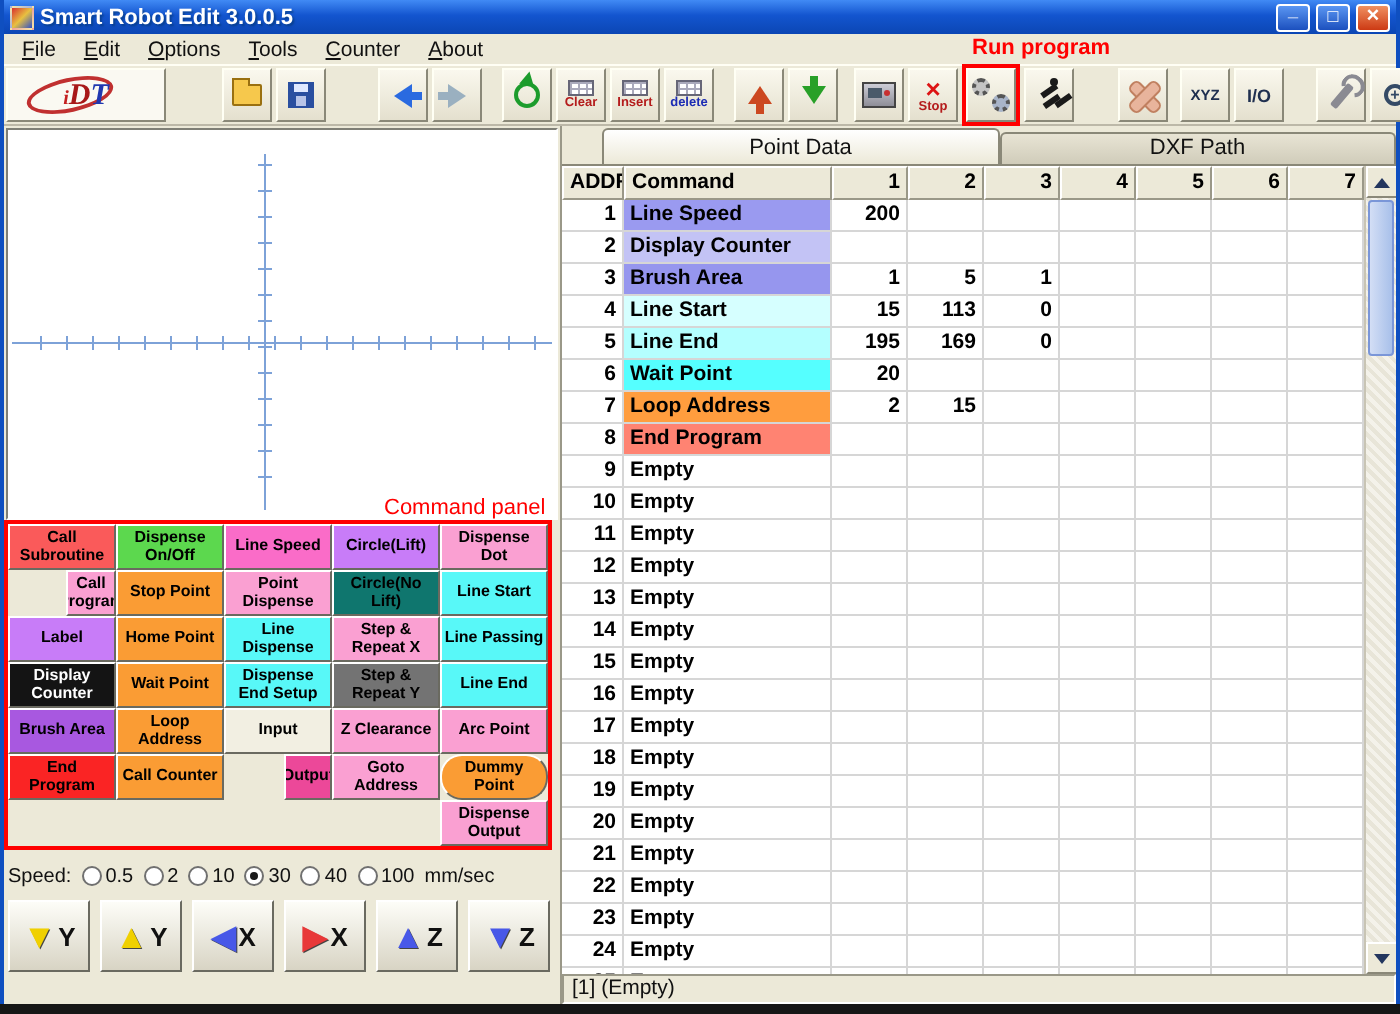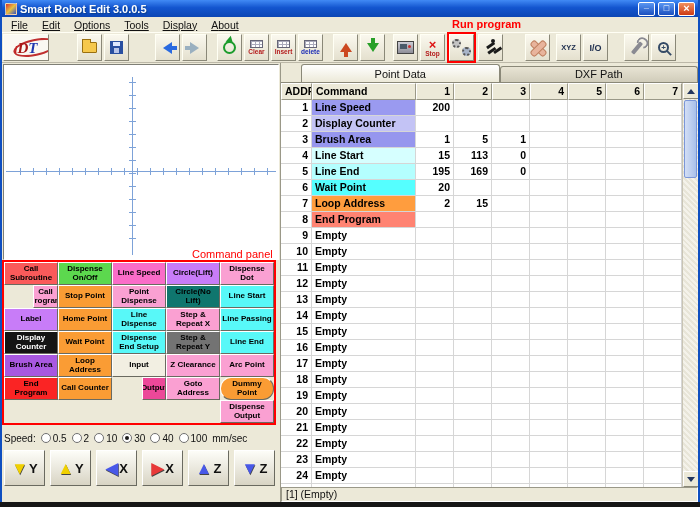--- a/index.html
+++ b/index.html
@@ -17,35 +17,35 @@
   .title-text { flex:1; color:#fff; font-size:11px; font-weight:bold; text-shadow:1px 1px 1px #00336688; white-space:nowrap; overflow:hidden; }
   .win-btn { width:17px; height:14px; flex:0 0 auto; border-radius:2px; border:1px solid #fff;
              background:linear-gradient(#5a96f2,#1c50be); color:#fff; font-size:9px; font-weight:bold;
              display:flex; align-items:center; justify-content:center; line-height:1; }
   .win-btn.close { background:linear-gradient(#f09060,#cc3a14); }
   .g-min::before { content:"_"; position:relative; top:-3px; }
   .g-max::before { content:"\25A1"; }
   .g-close::before { content:"\00D7"; font-size:11px; }
 
   
-  .menubar { height:15px; flex:0 0 auto; display:flex; align-items:center; background:#ece9d8; padding-left:2px; font-size:10.5px; color:#111;text-decoration:underline; }
+  .menubar { height:15px; flex:0 0 auto; display:flex; align-items:center; background:#ece9d8; padding-left:2px; font-size:10.5px; color:#111; }
   .menu-item { padding:0 7px; }
   .menu-item::first-letter { text-decoration:underline; }
 
   
   .toolbar { height:31px; flex:0 0 auto; display:flex; align-items:center; padding:2px 1px;
              border-top:1px solid #fffef4; border-bottom:1px solid #bcb8a8; overflow:visible; }
   .tb-btn { width:25px; height:27px; flex:0 0 auto; position:relative;
             background:linear-gradient(#faf8ee,#e4e0ce); border:1px solid; border-color:#fffff4 #8a8878 #8a8878 #fffff4;
             display:flex; flex-direction:column; align-items:center; justify-content:center; }
   .tb-label { font-size:6.5px; line-height:7px; font-weight:bold; white-space:nowrap; }
   .tb-label.red { color:#b41c1c; }
   .tb-label.blue { color:#1c2cb4; }
 
-  .logo-btn { width:46px; flex-direction:row; background:#faf9f2; overflow:hidden; }
+  .logo-btn { width:80px; flex-direction:row; background:#faf9f2; overflow:hidden; }
   .logo-swoosh { position:absolute; left:9px; top:4px; width:44px; height:17px; border:2px solid #c03030; border-radius:50%; transform:rotate(-12deg); }
   .logo-text { position:relative; font-family:"Liberation Serif","DejaVu Serif",serif; font-style:italic; font-weight:bold; }
   .logo-text .lg0 { color:#c42020; font-size:10px; }
   .logo-text .lg1 { color:#a81818; font-size:15px; }
   .logo-text .lg2 { color:#2038b0; font-size:15px; }
 
   .i-folder { width:15px; height:11px; background:#f6c84c; border:1px solid #9a7010; border-radius:1px; position:relative; }
   .i-folder::before { content:""; position:absolute; top:-4px; left:-1px; width:7px; height:3px; background:#f6c84c; border:1px solid #9a7010; border-bottom:none; }
   .i-floppy { width:13px; height:13px; background:#2a4fa0; position:relative; }
   .i-floppy::before { content:""; position:absolute; top:1px; left:3px; width:7px; height:4px; background:#dfe8ff; }
@@ -183,21 +183,21 @@
       <div class="win-btn close">
           <span class="g-close"></span>
         </div>
     </div>
 
     <div class="menubar">
         <div class="menu-item">File</div>
         <div class="menu-item">Edit</div>
         <div class="menu-item">Options</div>
         <div class="menu-item">Tools</div>
-        <div class="menu-item">Display</div>
+        <div class="menu-item">Counter</div>
         <div class="menu-item">About</div>
       </div>
 
     <div class="toolbar">
       <div class="tb-btn logo-btn">
         <span class="logo-swoosh"></span>
         <span class="logo-text"><span class="lg0">i</span><span class="lg1">D</span><span class="lg2">T</span></span>
       </div>
       <div class="tb-btn" style="margin-left:28px">
           <span class="i-folder"></span>

